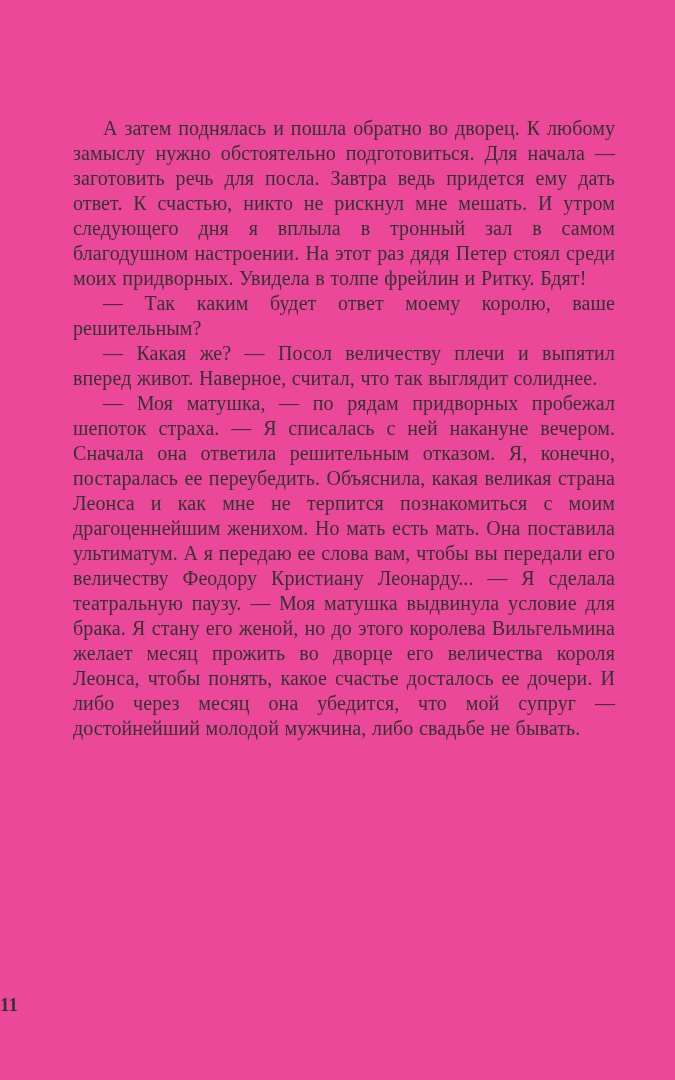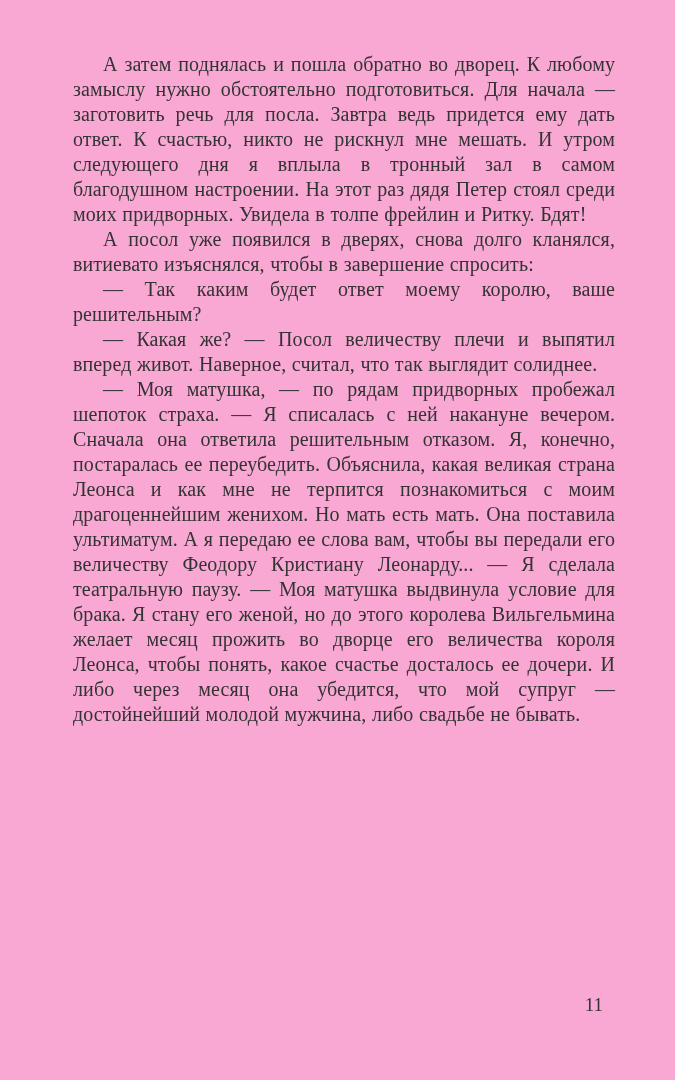--- a/index.html
+++ b/index.html
@@ -12,49 +12,49 @@
       height: 1080px;
       overflow: hidden;
       font-family: "Liberation Serif", "DejaVu Serif", serif;
       color: #333333;
     }
     .book-page {
       position: relative;
       box-sizing: border-box;
       width: 675px;
       height: 1080px;
-      background: #f9a8d4;
-      padding: 52px 60px 0 73px;
+      background: #ec4899;
+      padding: 116px 60px 0 73px;
     }
     .text-block p {
       margin: 0;
       text-align: justify;
       text-indent: 30px;
       font-size: 20px;
       line-height: 25px;
       letter-spacing: 0.1px;
       word-spacing: 0.5px;
       hyphens: auto;
       -webkit-hyphens: auto;
     }
     .page-number {
       position: absolute;
       bottom: 64px;
       left: 0;
       width: 603px;
-      text-align: right;
+      text-align: left;
       font-size: 19px;
       color: #333333;
+      font-weight: bold;
     }
   </style>
 </head>
 <body>
 
 <div class="book-page">
   <div class="text-block">
     <p>А затем поднялась и пошла обратно во дворец. К любому замыслу нужно обстоятельно подготовиться. Для начала — заготовить речь для посла. Завтра ведь придется ему дать ответ. К счастью, никто не рискнул мне мешать. И утром следующего дня я вплыла в тронный зал в самом благодушном настроении. На этот раз дядя Петер стоял среди моих придворных. Увидела в толпе фрейлин и Ритку. Бдят!</p>
-    <p>А посол уже появился в дверях, снова долго кланялся, витиевато изъяснялся, чтобы в завершение спросить:</p>
     <p>— Так каким будет ответ моему королю, ваше решительным?</p>
     <p>— Какая же? — Посол величеству плечи и выпятил вперед живот. Наверное, считал, что так выглядит солиднее.</p>
     <p>— Моя матушка, — по рядам придворных пробежал шепоток страха. — Я списалась с ней накануне вечером. Сначала она ответила решительным отказом. Я, конечно, постаралась ее переубедить. Объяснила, какая великая страна Леонса и как мне не терпится познакомиться с моим драгоценнейшим женихом. Но мать есть мать. Она поставила ультиматум. А я передаю ее слова вам, чтобы вы передали его величеству Феодору Кристиану Леонарду... — Я сделала театральную паузу. — Моя матушка выдвинула условие для брака. Я стану его женой, но до этого королева Вильгельмина желает месяц прожить во дворце его величества короля Леонса, чтобы понять, какое счастье досталось ее дочери. И либо через месяц она убедится, что мой супруг — достойнейший молодой мужчина, либо свадьбе не бывать.</p>
   </div>
   <div class="page-number">11</div>
 </div>
 
 </body></html>

